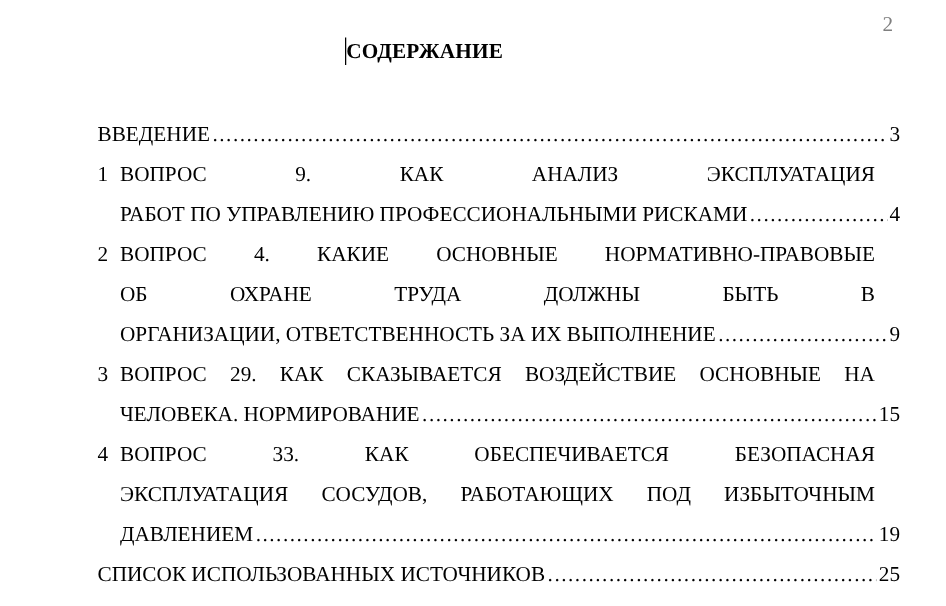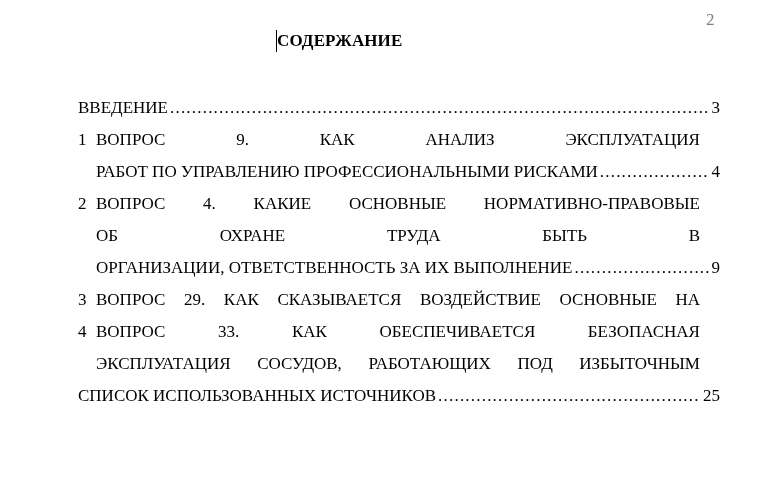--- a/index.html
+++ b/index.html
@@ -125,20 +125,21 @@
             <span>КАКИЕ</span>
             <span>ОСНОВНЫЕ</span>
             <span>НОРМАТИВНО-ПРАВОВЫЕ</span>
           </div>
         </div>
         <div class="line indent">
           <div class="justified">
             <span>ОБ</span>
             <span>ОХРАНЕ</span>
             <span>ТРУДА</span>
+            <span>ДОЛЖНЫ</span>
             <span>БЫТЬ</span>
             <span>В</span>
           </div>
         </div>
         <div class="line indent">
           <div class="leader-line">
             <span class="leader-text">ОРГАНИЗАЦИИ, ОТВЕТСТВЕННОСТЬ ЗА ИХ ВЫПОЛНЕНИЕ</span>
             <span class="dots"></span>
             <span class="pg">9</span>
           </div>
@@ -150,20 +151,27 @@
           <div class="justified">
             <span>ВОПРОС</span>
             <span>29.</span>
             <span>КАК</span>
             <span>СКАЗЫВАЕТСЯ</span>
             <span>ВОЗДЕЙСТВИЕ</span>
             <span>ОСНОВНЫЕ</span>
             <span>НА</span>
           </div>
         </div>
+        <div class="line indent">
+          <div class="leader-line">
+            <span class="leader-text">ЧЕЛОВЕКА. НОРМИРОВАНИЕ</span>
+            <span class="dots"></span>
+            <span class="pg">15</span>
+          </div>
+        </div>
       </div>
       <div>
         <div class="line indent">
           <span class="num">4</span>
           <div class="justified">
             <span>ВОПРОС</span>
             <span>33.</span>
             <span>КАК</span>
             <span>ОБЕСПЕЧИВАЕТСЯ</span>
             <span>БЕЗОПАСНАЯ</span>
@@ -171,20 +179,27 @@
         </div>
         <div class="line indent">
           <div class="justified">
             <span>ЭКСПЛУАТАЦИЯ</span>
             <span>СОСУДОВ,</span>
             <span>РАБОТАЮЩИХ</span>
             <span>ПОД</span>
             <span>ИЗБЫТОЧНЫМ</span>
           </div>
         </div>
+        <div class="line indent">
+          <div class="leader-line">
+            <span class="leader-text">ДАВЛЕНИЕМ</span>
+            <span class="dots"></span>
+            <span class="pg">19</span>
+          </div>
+        </div>
       </div>
       <div>
         <div class="line">
           <div class="leader-line">
             <span class="leader-text">СПИСОК ИСПОЛЬЗОВАННЫХ ИСТОЧНИКОВ</span>
             <span class="dots"></span>
             <span class="pg">25</span>
           </div>
         </div>
       </div>

